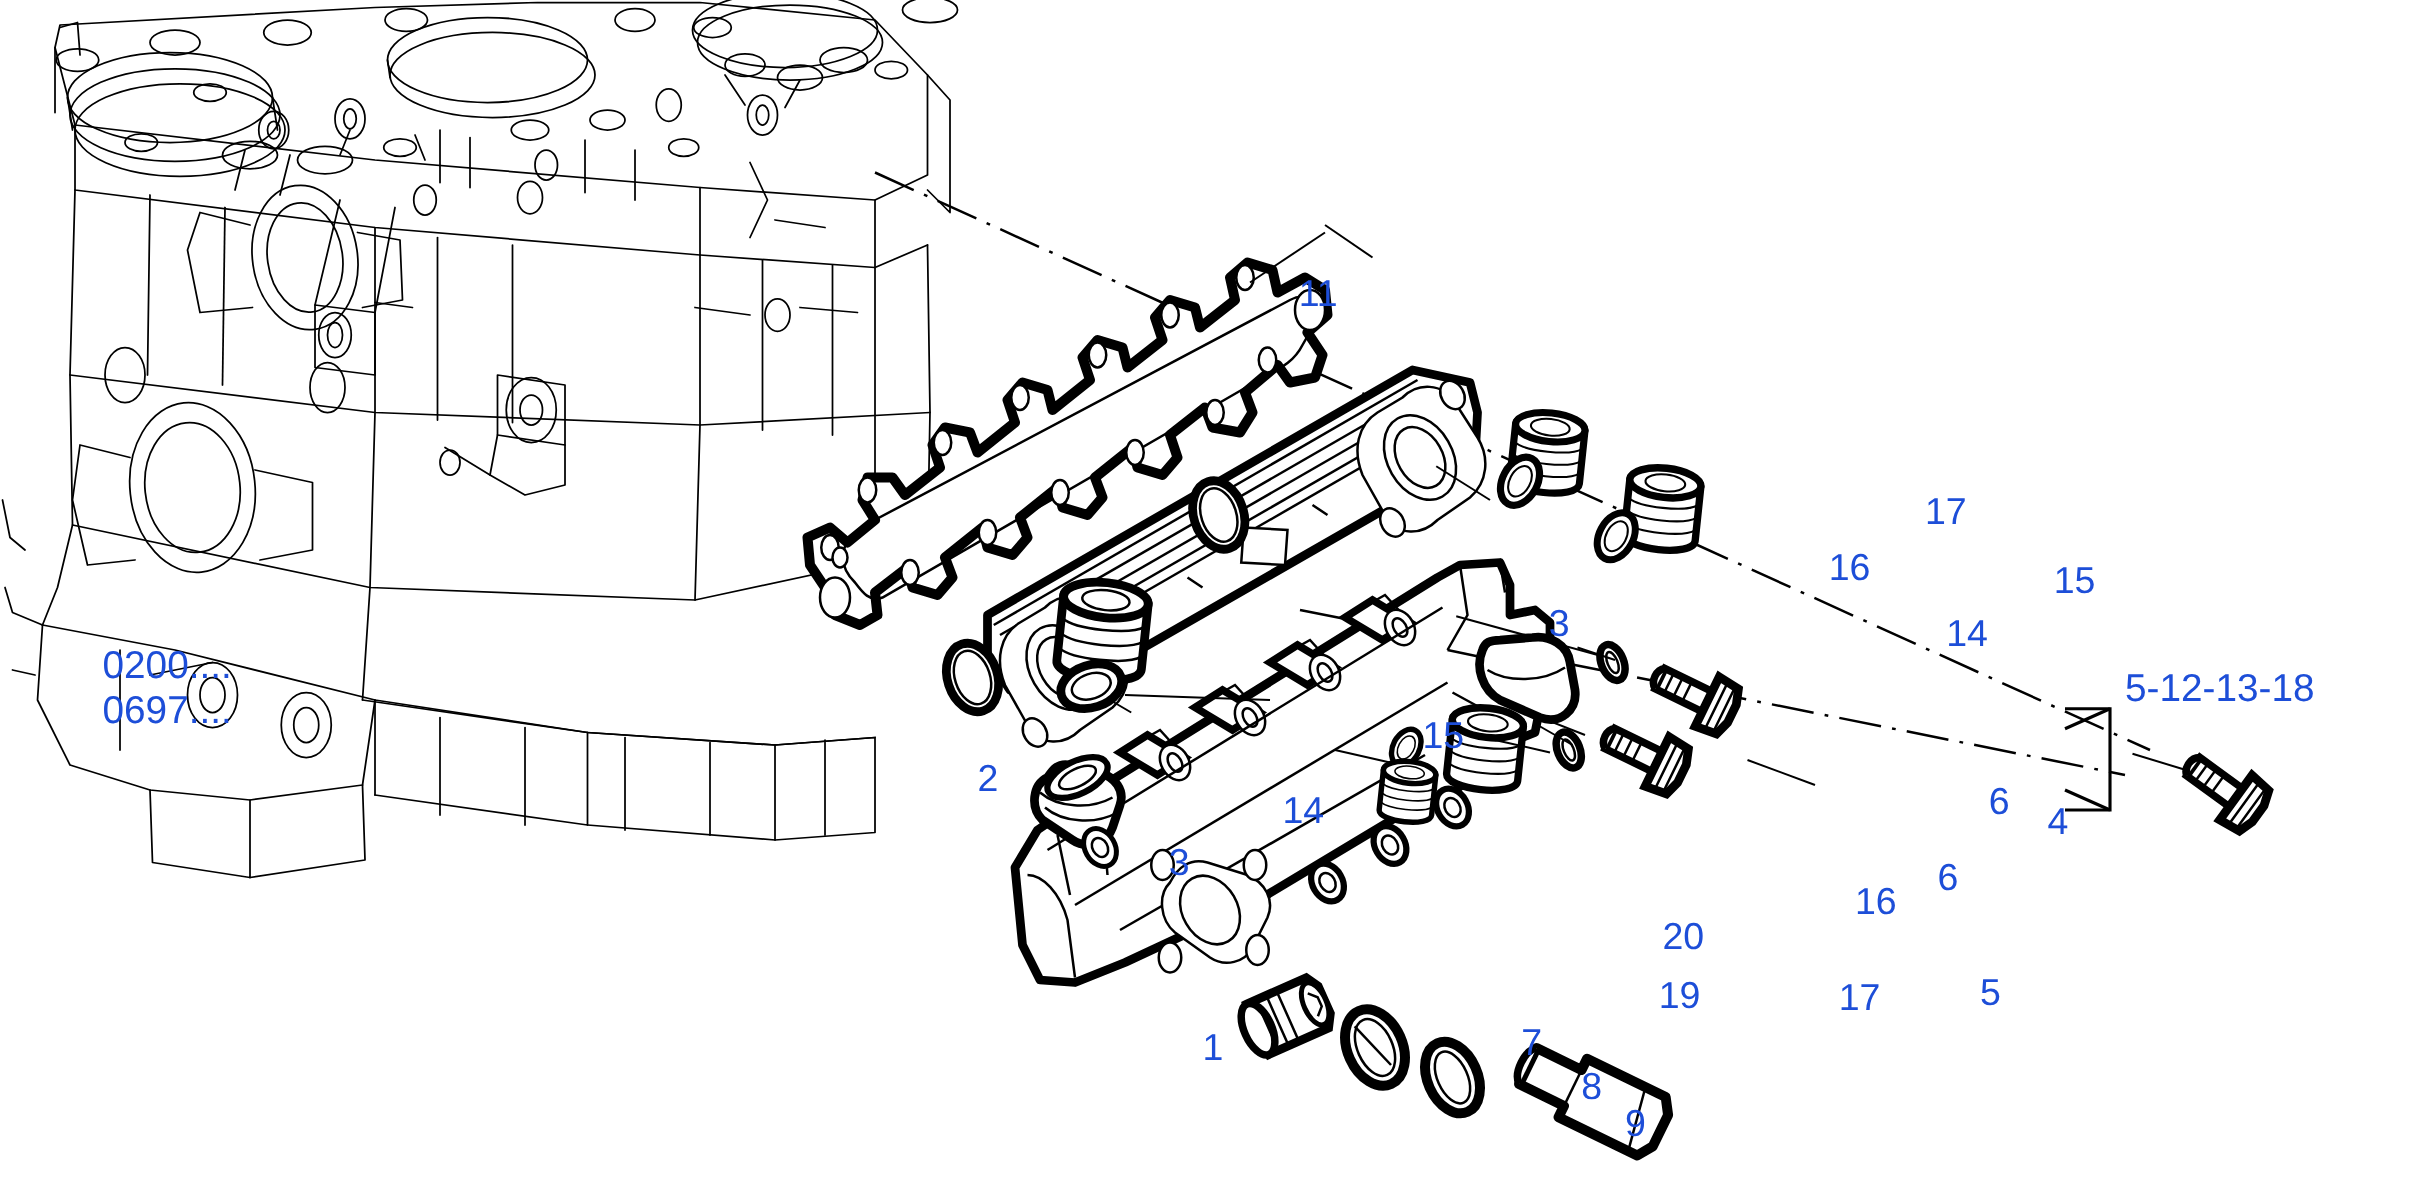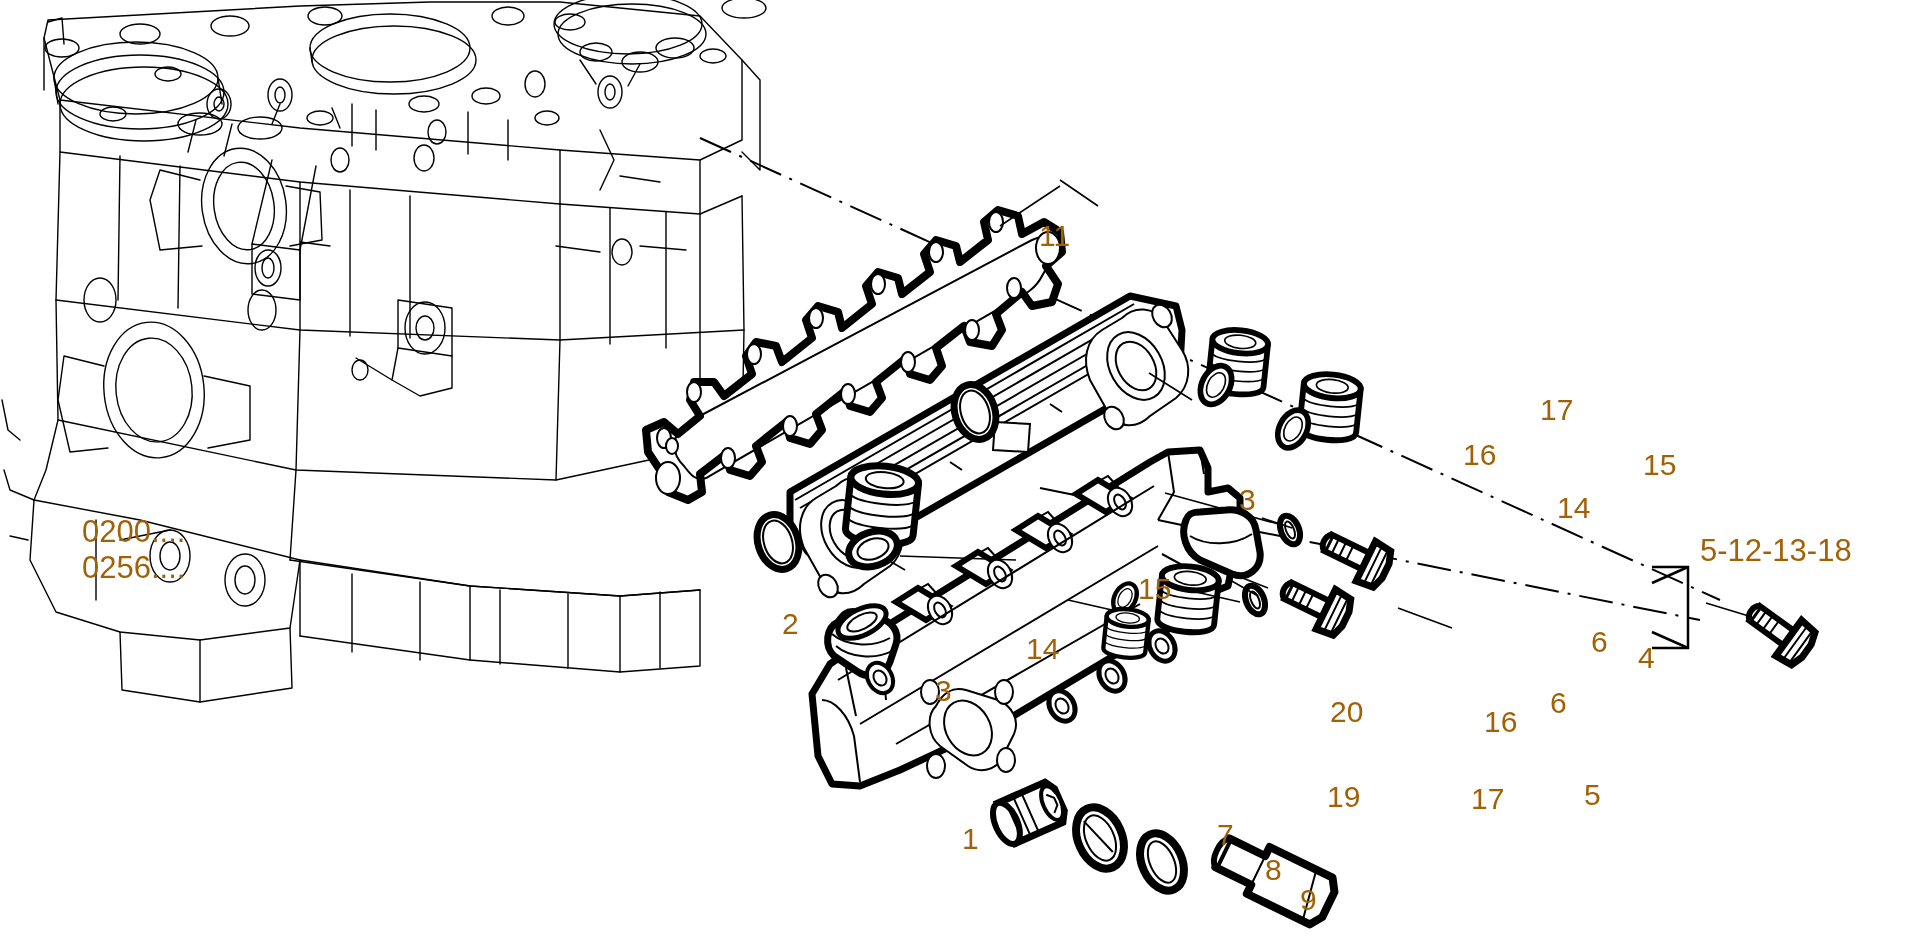--- a/index.html
+++ b/index.html
@@ -1,19 +1,19 @@
 <!DOCTYPE html>
 <html><head>
 <meta charset="utf-8">
 <style>
   html,body{margin:0;padding:0;background:#ffffff;}
   body{width:1928px;height:944px;overflow:hidden;font-family:"Liberation Sans",sans-serif;}
   #sheet{position:relative;width:1928px;height:944px;background:#fff;}
   #sheet svg{position:absolute;left:0;top:0;}
-  .lbl{position:absolute;font-family:"Liberation Sans",sans-serif;font-size:30px;color:#a16207;
+  .lbl{position:absolute;font-family:"Liberation Sans",sans-serif;font-size:30px;color:#1d4ed8;
        line-height:1;white-space:nowrap;letter-spacing:0px;}
   .lbl.grp{font-size:31px;}
   .lbl.ref{font-size:31px;}
 </style>
 </head>
 <body>
 
 <div id="sheet">
 
   <svg width="1928" height="944" viewBox="0 0 1928 944">
@@ -442,21 +442,21 @@
 
     <g stroke="#000" stroke-width="1.6" fill="none">
       <path d="M 1068 600 L 1112 610"></path>
       <path d="M 1196 592 L 1240 602"></path>
       <path d="M 1230 580 L 1258 596"></path>
       <path d="M 1262 518 L 1292 528"></path>
     </g>
   </svg>
 
   <div class="lbl grp" style="left:82px;top:516px;">0200....</div>
-  <div class="lbl grp" style="left:82px;top:552px;">0256....</div>
+  <div class="lbl grp" style="left:82px;top:552px;">0697....</div>
 
   <div class="lbl ref" style="left:1700px;top:535px;">5-12-13-18</div>
 
   <div class="lbl" style="left:1039px;top:221px;">11</div>
   <div class="lbl" style="left:1239px;top:485px;">3</div>
   <div class="lbl" style="left:782px;top:609px;">2</div>
   <div class="lbl" style="left:935px;top:676px;">3</div>
   <div class="lbl" style="left:1138px;top:574px;">15</div>
   <div class="lbl" style="left:1026px;top:634px;">14</div>
   <div class="lbl" style="left:962px;top:824px;">1</div>
@@ -466,19 +466,19 @@
   <div class="lbl" style="left:1643px;top:450px;">15</div>
   <div class="lbl" style="left:1557px;top:493px;">14</div>
 
   <div class="lbl" style="left:1591px;top:627px;">6</div>
   <div class="lbl" style="left:1638px;top:643px;">4</div>
   <div class="lbl" style="left:1484px;top:707px;">16</div>
   <div class="lbl" style="left:1550px;top:688px;">6</div>
   <div class="lbl" style="left:1471px;top:784px;">17</div>
   <div class="lbl" style="left:1584px;top:780px;">5</div>
 
-  <div class="lbl" style="left:1330px;top:697px;">20</div>
+  <div class="lbl" style="left:1330px;top:735px;">20</div>
   <div class="lbl" style="left:1327px;top:782px;">19</div>
   <div class="lbl" style="left:1217px;top:820px;">7</div>
   <div class="lbl" style="left:1265px;top:855px;">8</div>
   <div class="lbl" style="left:1300px;top:885px;">9</div>
 
 </div>
 
 </body></html>

